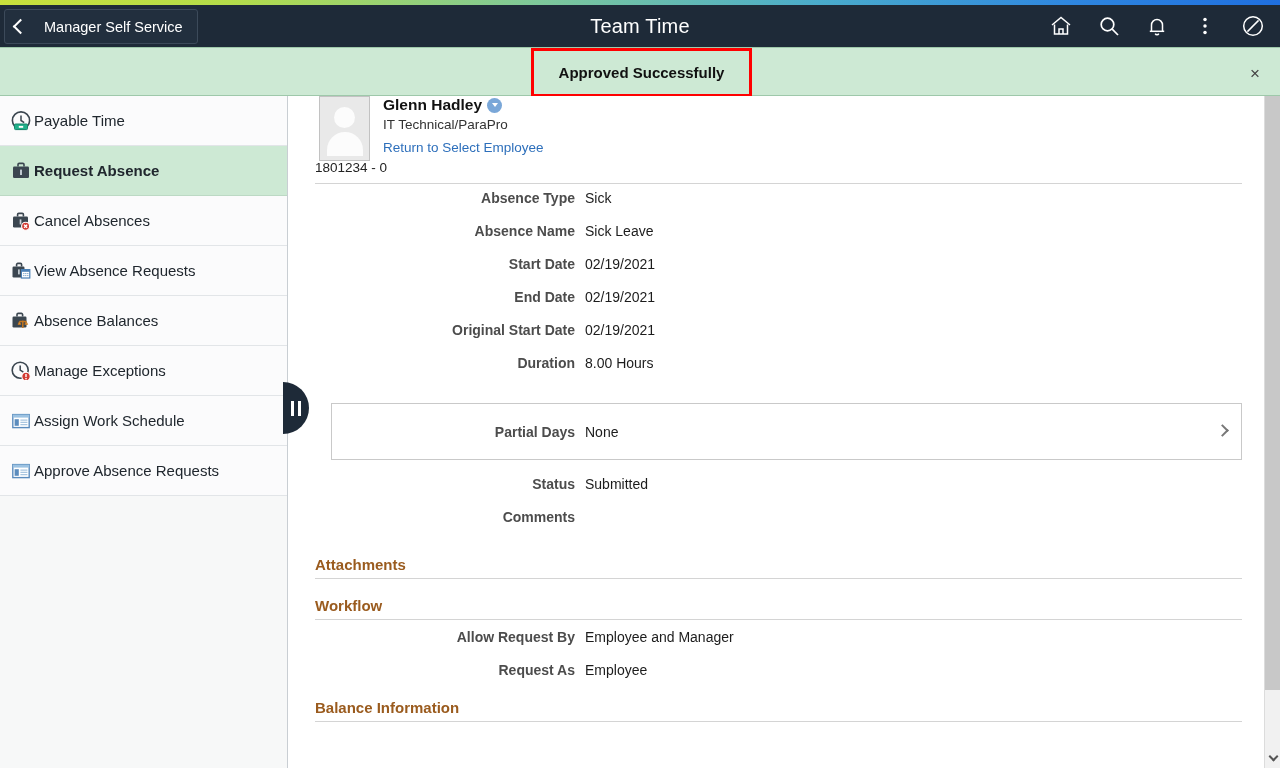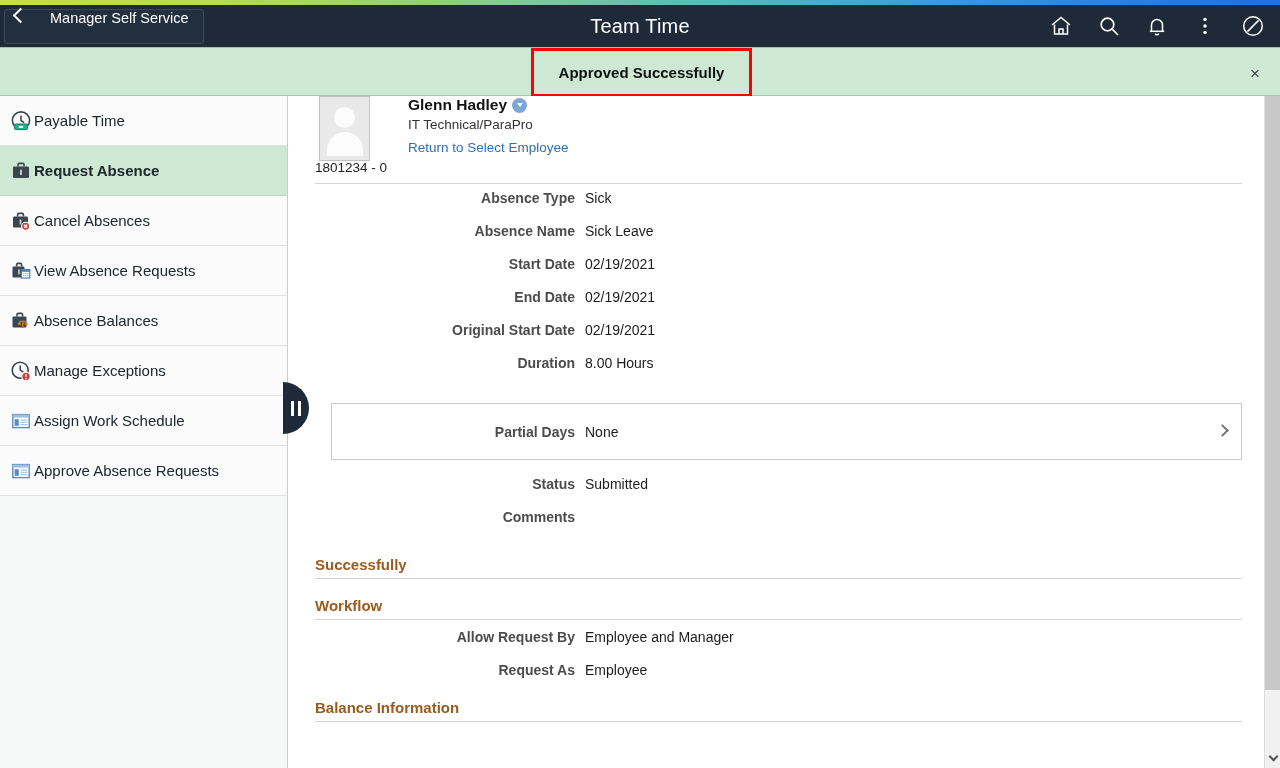--- a/index.html
+++ b/index.html
@@ -17,21 +17,21 @@
     background: linear-gradient(to right, #c8e03c 0%, #b4dc4a 18%, #7ec89a 42%, #4aaccc 64%, #2e86e0 84%, #1f6fe0 100%);
   }
 
   
   .header {
     position: absolute; top: 5px; left: 0; width: 1280px; height: 42px;
     background: #1e2a38;
   }
   .back-btn {
     position: absolute; left: 4px; top: 4px; height: 35px;
-    display: flex; align-items: flex-start; gap: 24px;
+    display: flex; align-items: center; gap: 18px;
     padding: 0 14px 0 10px;
     border: 1px solid #3c4a5a; border-radius: 3px;
     background: #222f3e; cursor: pointer;
   }
   .back-chevron { width: 11px; height: 11px; border-left: 2px solid #fff; border-bottom: 2px solid #fff;
     transform: rotate(45deg); display: block; }
   .back-label { color: #ffffff; font-size: 14.5px; white-space: nowrap; }
 
   .header-title {
     position: absolute; left: 0; top: 0; width: 1280px; height: 42px;
@@ -95,21 +95,21 @@
   }
 
   .emp-head { position: relative; padding: 4px 0 0 26px; height: 82px; }
   .emp-photo {
     position: absolute; left: 30px; top: 0px; width: 51px; height: 65px;
     background: #e9e9e9; border: 1px solid #c2c2c2;
     display: flex; align-items: flex-end; justify-content: center; overflow: hidden;
   }
   .emp-photo .av-head { position: absolute; top: 10px; width: 21px; height: 21px; border-radius: 50%; background: #fcfcfc; }
   .emp-photo .av-body { position: absolute; bottom: 4px; width: 36px; height: 24px; border-radius: 18px 18px 0 0; background: #fcfcfc; }
-  .emp-info { position: absolute; left: 94px; top: 0px; margin-left: 25px; }
+  .emp-info { position: absolute; left: 94px; top: 0px; }
   .emp-name-row { display: flex; align-items: center; gap: 5px; }
   .emp-name { font-size: 15.5px; font-weight: bold; color: #111; }
   .ra-icon { width: 15px; height: 15px; border-radius: 50%; background: #7aa7d8; display: flex; align-items: center; justify-content: center; cursor: pointer; }
   .ra-icon::after { content:""; width:0;height:0;border-left:3.5px solid transparent;border-right:3.5px solid transparent;border-top:4px solid #fff; }
   .emp-title { font-size: 13.5px; color: #333; margin-top: 3px; }
   .emp-link { font-size: 13.5px; color: #2d6fbb; margin-top: 8px; cursor: pointer; }
   .emp-id { position: absolute; left: 26px; top: 64px; font-size: 13.5px; color: #222; }
 
   .hr { height: 1px; background: #d4d4d4; margin: 5px 22px 0 26px; }
 
@@ -375,21 +375,21 @@
         <span class="flabel">Status</span>
         <span class="fvalue">Submitted</span>
       </div>
       <div class="frow">
         <span class="flabel">Comments</span>
         <span class="fvalue"></span>
       </div>
     </div>
 
     <div class="sec-head">
-      <div class="sec-title">Successfully</div>
+      <div class="sec-title">Attachments</div>
       <div class="sec-rule"></div>
     </div>
 
     <div class="sec-head" style="margin-top:18px;">
       <div class="sec-title">Workflow</div>
       <div class="sec-rule"></div>
     </div>
     <div style="padding-top:9px;">
       <div class="frow">
         <span class="flabel">Allow Request By</span>

